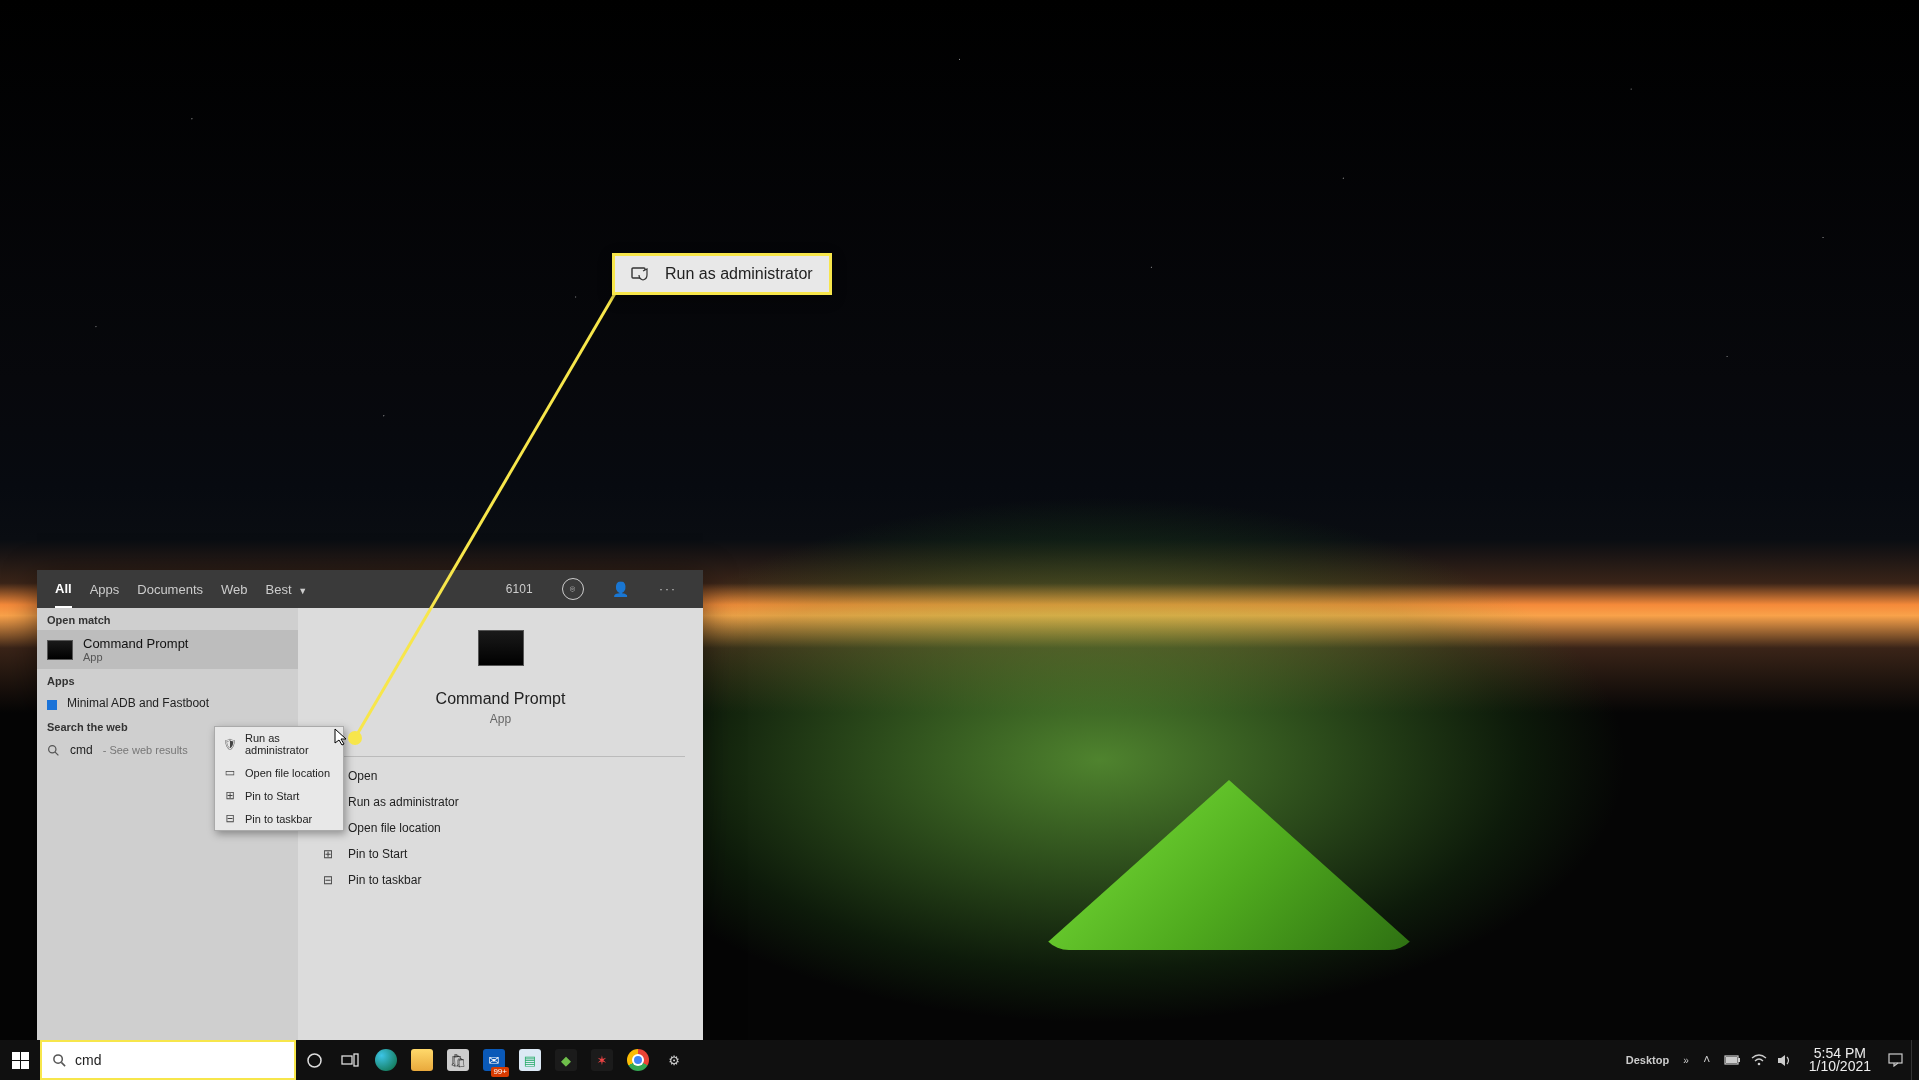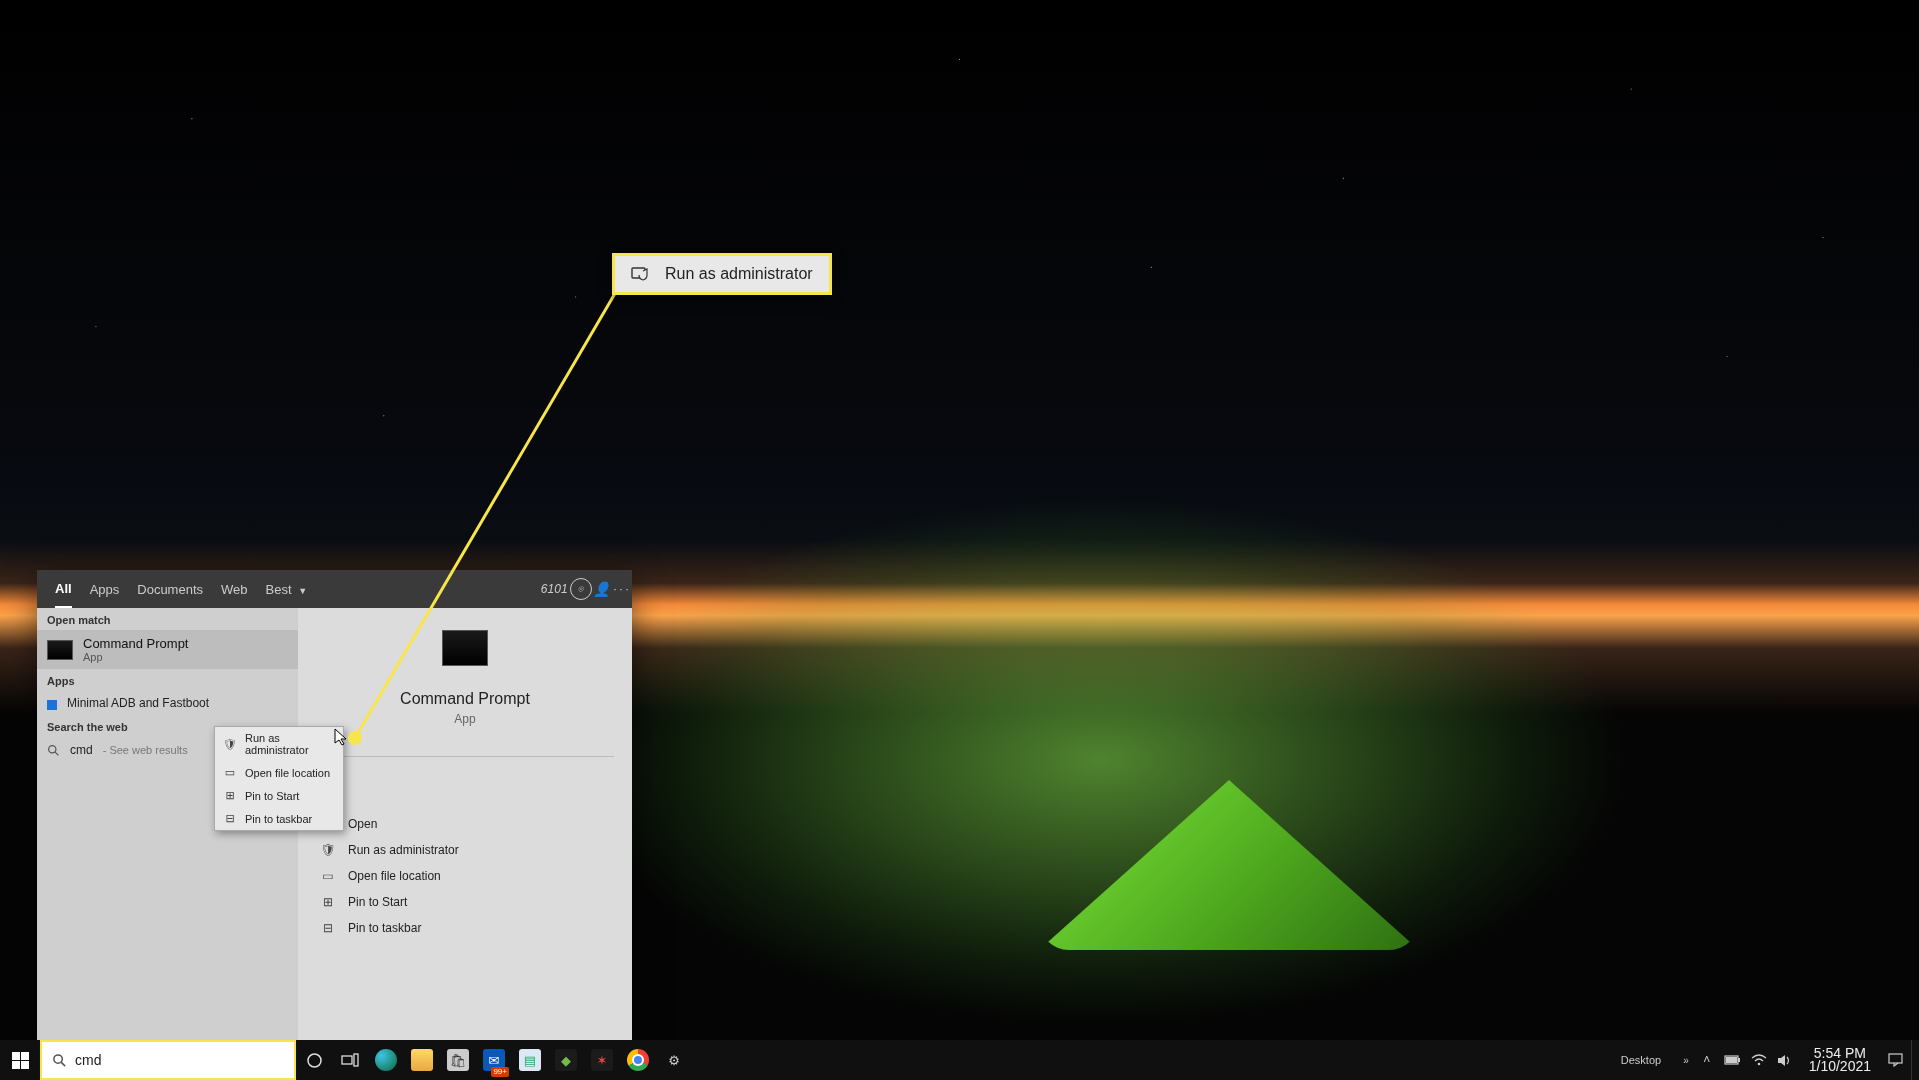--- a/index.html
+++ b/index.html
@@ -30,32 +30,32 @@
 }
 .tent {
   position: absolute; bottom: 130px; right: 500px; width: 380px; height: 170px;
   background: linear-gradient(135deg, #7fe83c 0%, #4faa1e 55%, #2d6e12 100%);
   clip-path: polygon(50% 0%, 0% 100%, 100% 100%);
   border-radius: 0 0 30px 30px;
 }
 
 
 .search-panel {
-  position: absolute; left: 37px; bottom: 40px; width: 595px; height: 470px;
+  position: absolute; left: 37px; bottom: 40px; width: 666px; height: 470px;
   background: #3a3a3a; display: flex; flex-direction: column;
   box-shadow: 0 8px 30px rgba(0,0,0,.5);
 }
 .search-tabs {
   height: 38px; display: flex; align-items: center; gap: 18px;
   padding: 0 18px; color: #ccc; font-size: 13px; position: relative;
 }
 .search-tabs .tab { cursor: pointer; padding: 10px 0; }
 .search-tabs .tab.active { color: #fff; border-bottom: 2px solid #fff; font-weight: 600; }
 .search-tabs .more-caret { font-size: 9px; margin-left: 3px; }
-.search-tabs-right { position: absolute; right: 1px; display: flex; align-items: center; gap: 2px; color: #ccc; font-size: 12px; font-style: italic; }
+.search-tabs-right { position: absolute; right: 26px; display: flex; align-items: center; gap: 29px; color: #ccc; font-size: 12px; }
 .points-badge { width: 22px; height: 22px; border: 1.5px solid #ccc; border-radius: 50%; display: flex; align-items: center; justify-content: center; font-size: 9px; }
 .search-body { flex: 1; display: flex; background: #e6e6e6; }
 
 
 .search-left {
   width: 261px; background: #cfcfcf; display: flex; flex-direction: column; font-size: 12px; color: #222;
 }
 .sec-header { padding: 6px 10px 4px; font-size: 11px; color: #333; font-weight: 600; background: #cfcfcf; }
 .best-match {
   background: #bdbdbd; padding: 6px 10px; display: flex; gap: 10px; align-items: center; position: relative;
@@ -71,21 +71,21 @@
 .web-row .chev { position: absolute; right: 12px; color: #555; font-size: 12px; }
 
 
 .search-right {
   flex: 1; background: #dcdcdc; padding: 22px 18px 12px; display: flex; flex-direction: column; align-items: center;
 }
 .detail-icon { width: 46px; height: 36px; background: linear-gradient(#1a1a1a,#000); border: 1px solid #555; margin-bottom: 24px; }
 .detail-title { font-size: 16px; color: #222; margin-bottom: 4px; }
 .detail-sub { font-size: 12px; color: #666; margin-bottom: 30px; }
 .detail-sep { width: 100%; height: 1px; background: #bbb; margin-bottom: 6px; }
-.detail-actions { width: 100%; margin-top: 48px; }
+.detail-actions { width: 100%; }
 .action-row { display: flex; align-items: center; gap: 12px; padding: 6px 4px; font-size: 12px; color: #222; cursor: pointer; }
 .action-row .ic { width: 16px; display: flex; justify-content: center; color: #444; }
 
 
 .context-menu {
   position: absolute; left: 214px; top: 726px; width: 130px;
   background: #e8e8e8; border: 1px solid #aaa; box-shadow: 2px 3px 8px rgba(0,0,0,.35);
   font-size: 11px; color: #222; z-index: 80;
 }
 .context-menu .ctx-row { display: flex; align-items: center; gap: 8px; padding: 5px 8px; }
@@ -123,21 +123,21 @@
 .start-grid span { background: #fff; }
 .tb-gap { width: 256px; } 
 .tb-icon { width: 36px; height: 40px; display: flex; align-items: center; justify-content: center; font-size: 16px; color: #ddd; }
 .tb-app { width: 36px; height: 40px; display: flex; align-items: center; justify-content: center; position: relative; }
 .tb-app .glyph { width: 22px; height: 22px; border-radius: 3px; display: flex; align-items: center; justify-content: center; font-size: 13px; }
 .badge { position: absolute; bottom: 3px; right: 3px; background: #d83b01; color: #fff; font-size: 8px; padding: 0 2px; border-radius: 2px; line-height: 10px; margin-left: 44px; }
 .tb-right { margin-left: auto; display: flex; align-items: center; height: 100%; gap: 6px; padding-right: 2px; }
 .tray-icon { width: 20px; height: 40px; display: flex; align-items: center; justify-content: center; font-size: 12px; color: #ccc; }
 .clock { text-align: center; font-size: 14px; line-height: 13px; padding: 0 8px; color: #eee; }
 .show-desktop { width: 6px; height: 40px; border-left: 1px solid #333; }
-.desk-label { font-size: 11px; color: #ccc; margin-right: 16px; }
+.desk-label { font-size: 11px; color: #ccc; margin-right: 8px; font-weight: bold; }
 .overflow { font-size: 10px; color: #ccc; margin-right: 2px; }
 
 svg { display: block; }
 </style>
 </head>
 <body>
 
 <div class="wallpaper">
   <div class="stars"></div>
   <div class="tent"></div>

